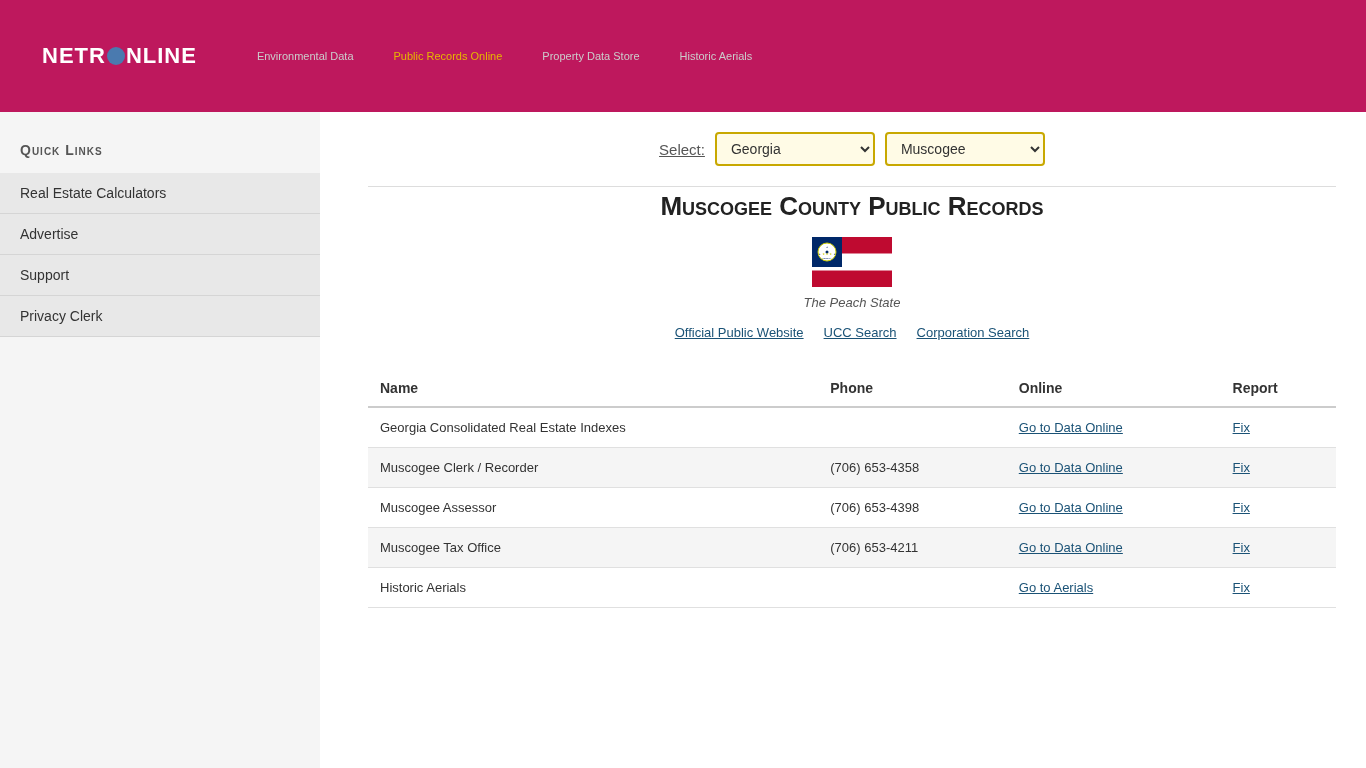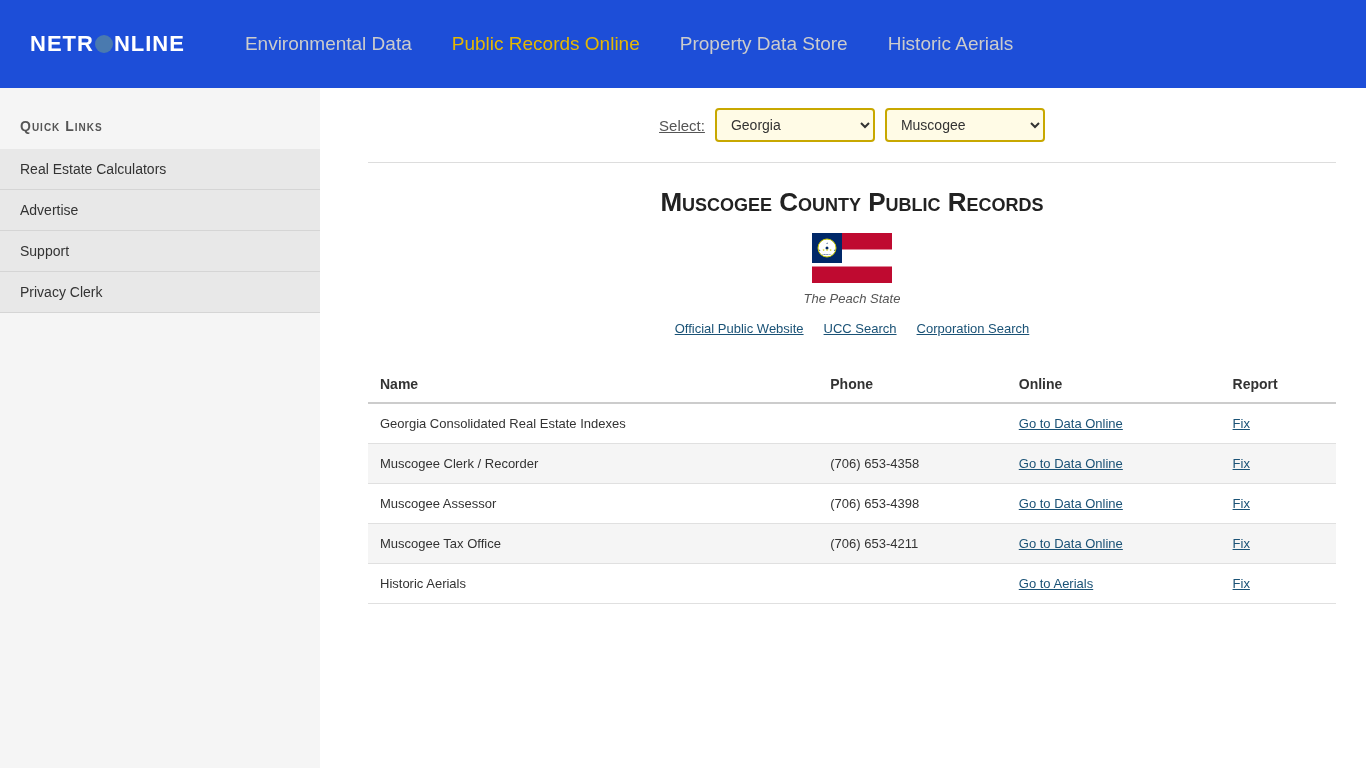--- a/index.html
+++ b/index.html
@@ -1,24 +1,24 @@
 <!DOCTYPE html>
 <html><head>
   <meta charset="utf-8">
   <style>
     * { margin: 0; padding: 0; box-sizing: border-box; }
     body { font-family: Arial, sans-serif; font-size: 14px; background: #fff; color: #333; }
 
     
     .header {
-      background-color: #1d4ed8;
+      background-color: #be185d;
       display: flex;
       align-items: center;
-      padding: 0 30px;
-      height: 88px;
+      padding: 0 42px;
+      height: 112px;
     }
     .logo {
       color: #fff;
       font-size: 22px;
       font-weight: bold;
       letter-spacing: 1px;
       margin-right: 60px;
       white-space: nowrap;
     }
     .logo span.globe {
@@ -33,21 +33,21 @@
       top: -1px;
     }
     nav {
       display: flex;
       gap: 40px;
       align-items: center;
     }
     nav a {
       color: #ccc;
       text-decoration: none;
-      font-size: 19px;
+      font-size: 11px;
       white-space: nowrap;
     }
     nav a.active {
       color: #e6b800;
     }
 
     
     .main-container {
       display: flex;
       min-height: calc(768px - 88px);
@@ -111,21 +111,21 @@
 
     
     .page-title {
       text-align: center;
       font-size: 26px;
       font-variant: small-caps;
       font-weight: bold;
       color: #222;
       margin: 20px 0 15px 0;
       border-top: 1px solid #ddd;
-      padding-top: 24px;
+      padding-top: 4px;
     }
 
     
     .flag-area {
       text-align: center;
       margin: 10px 0 15px 0;
     }
     .flag-svg {
       display: inline-block;
       width: 80px;

